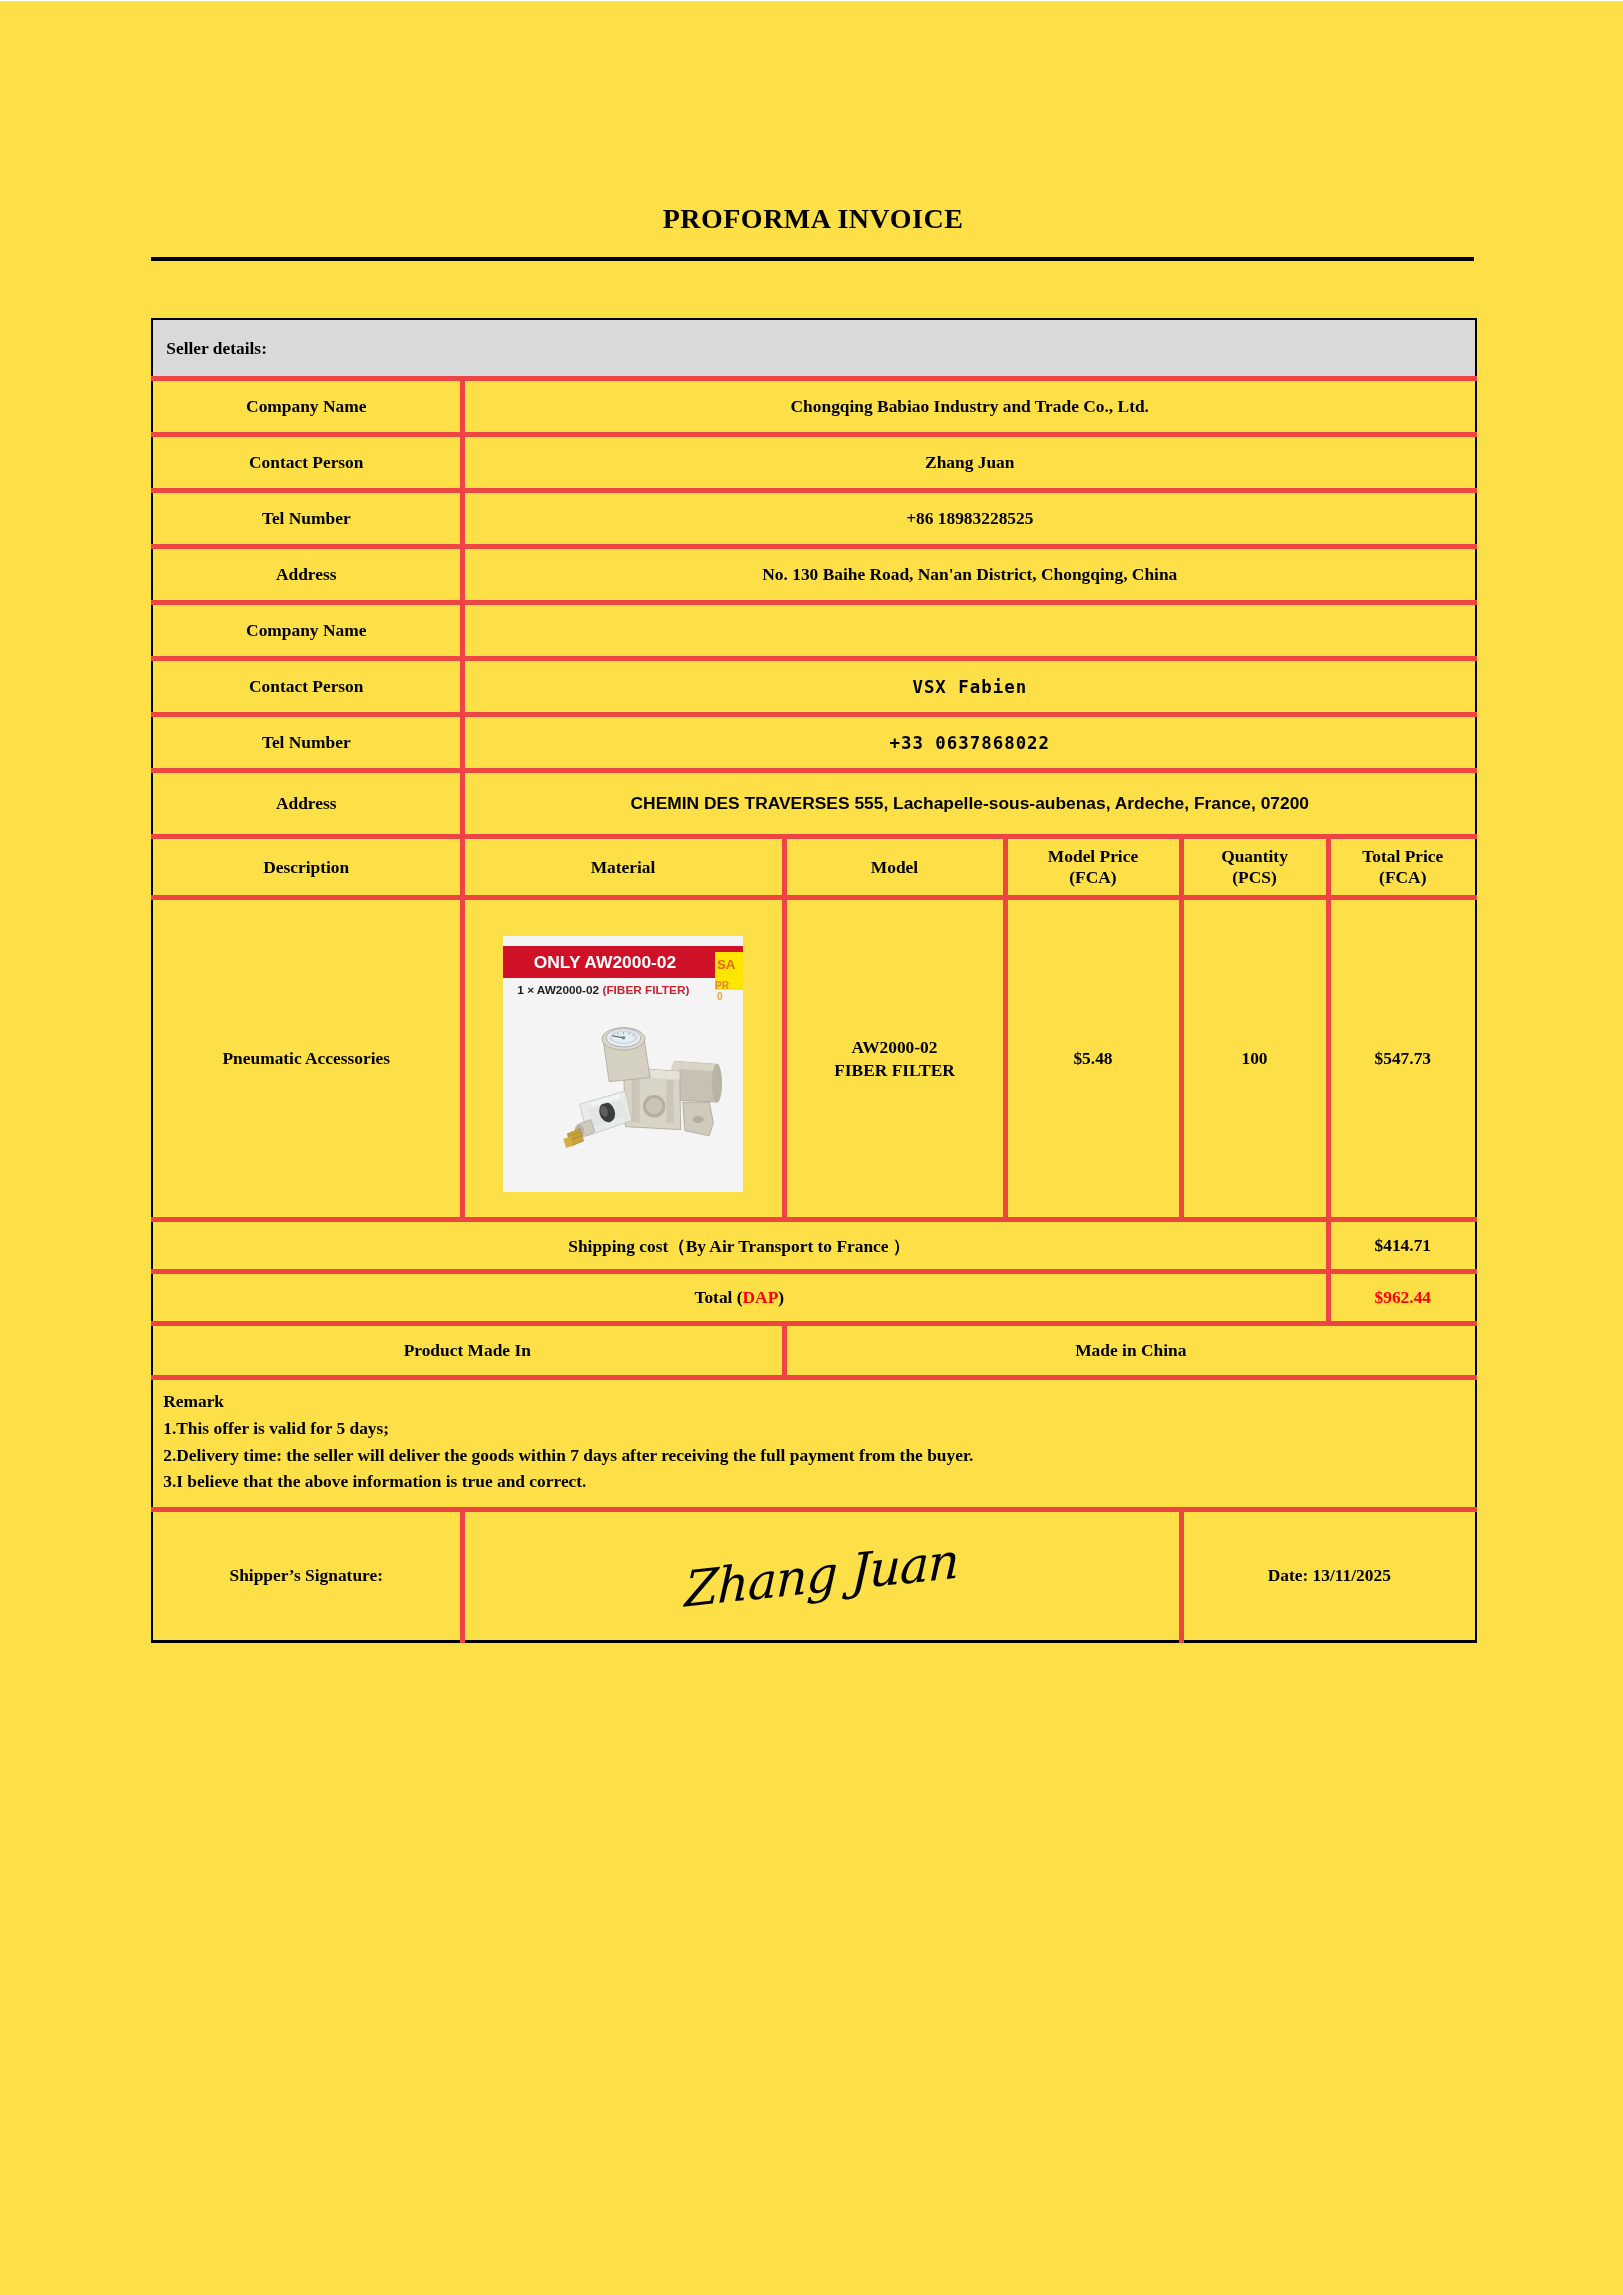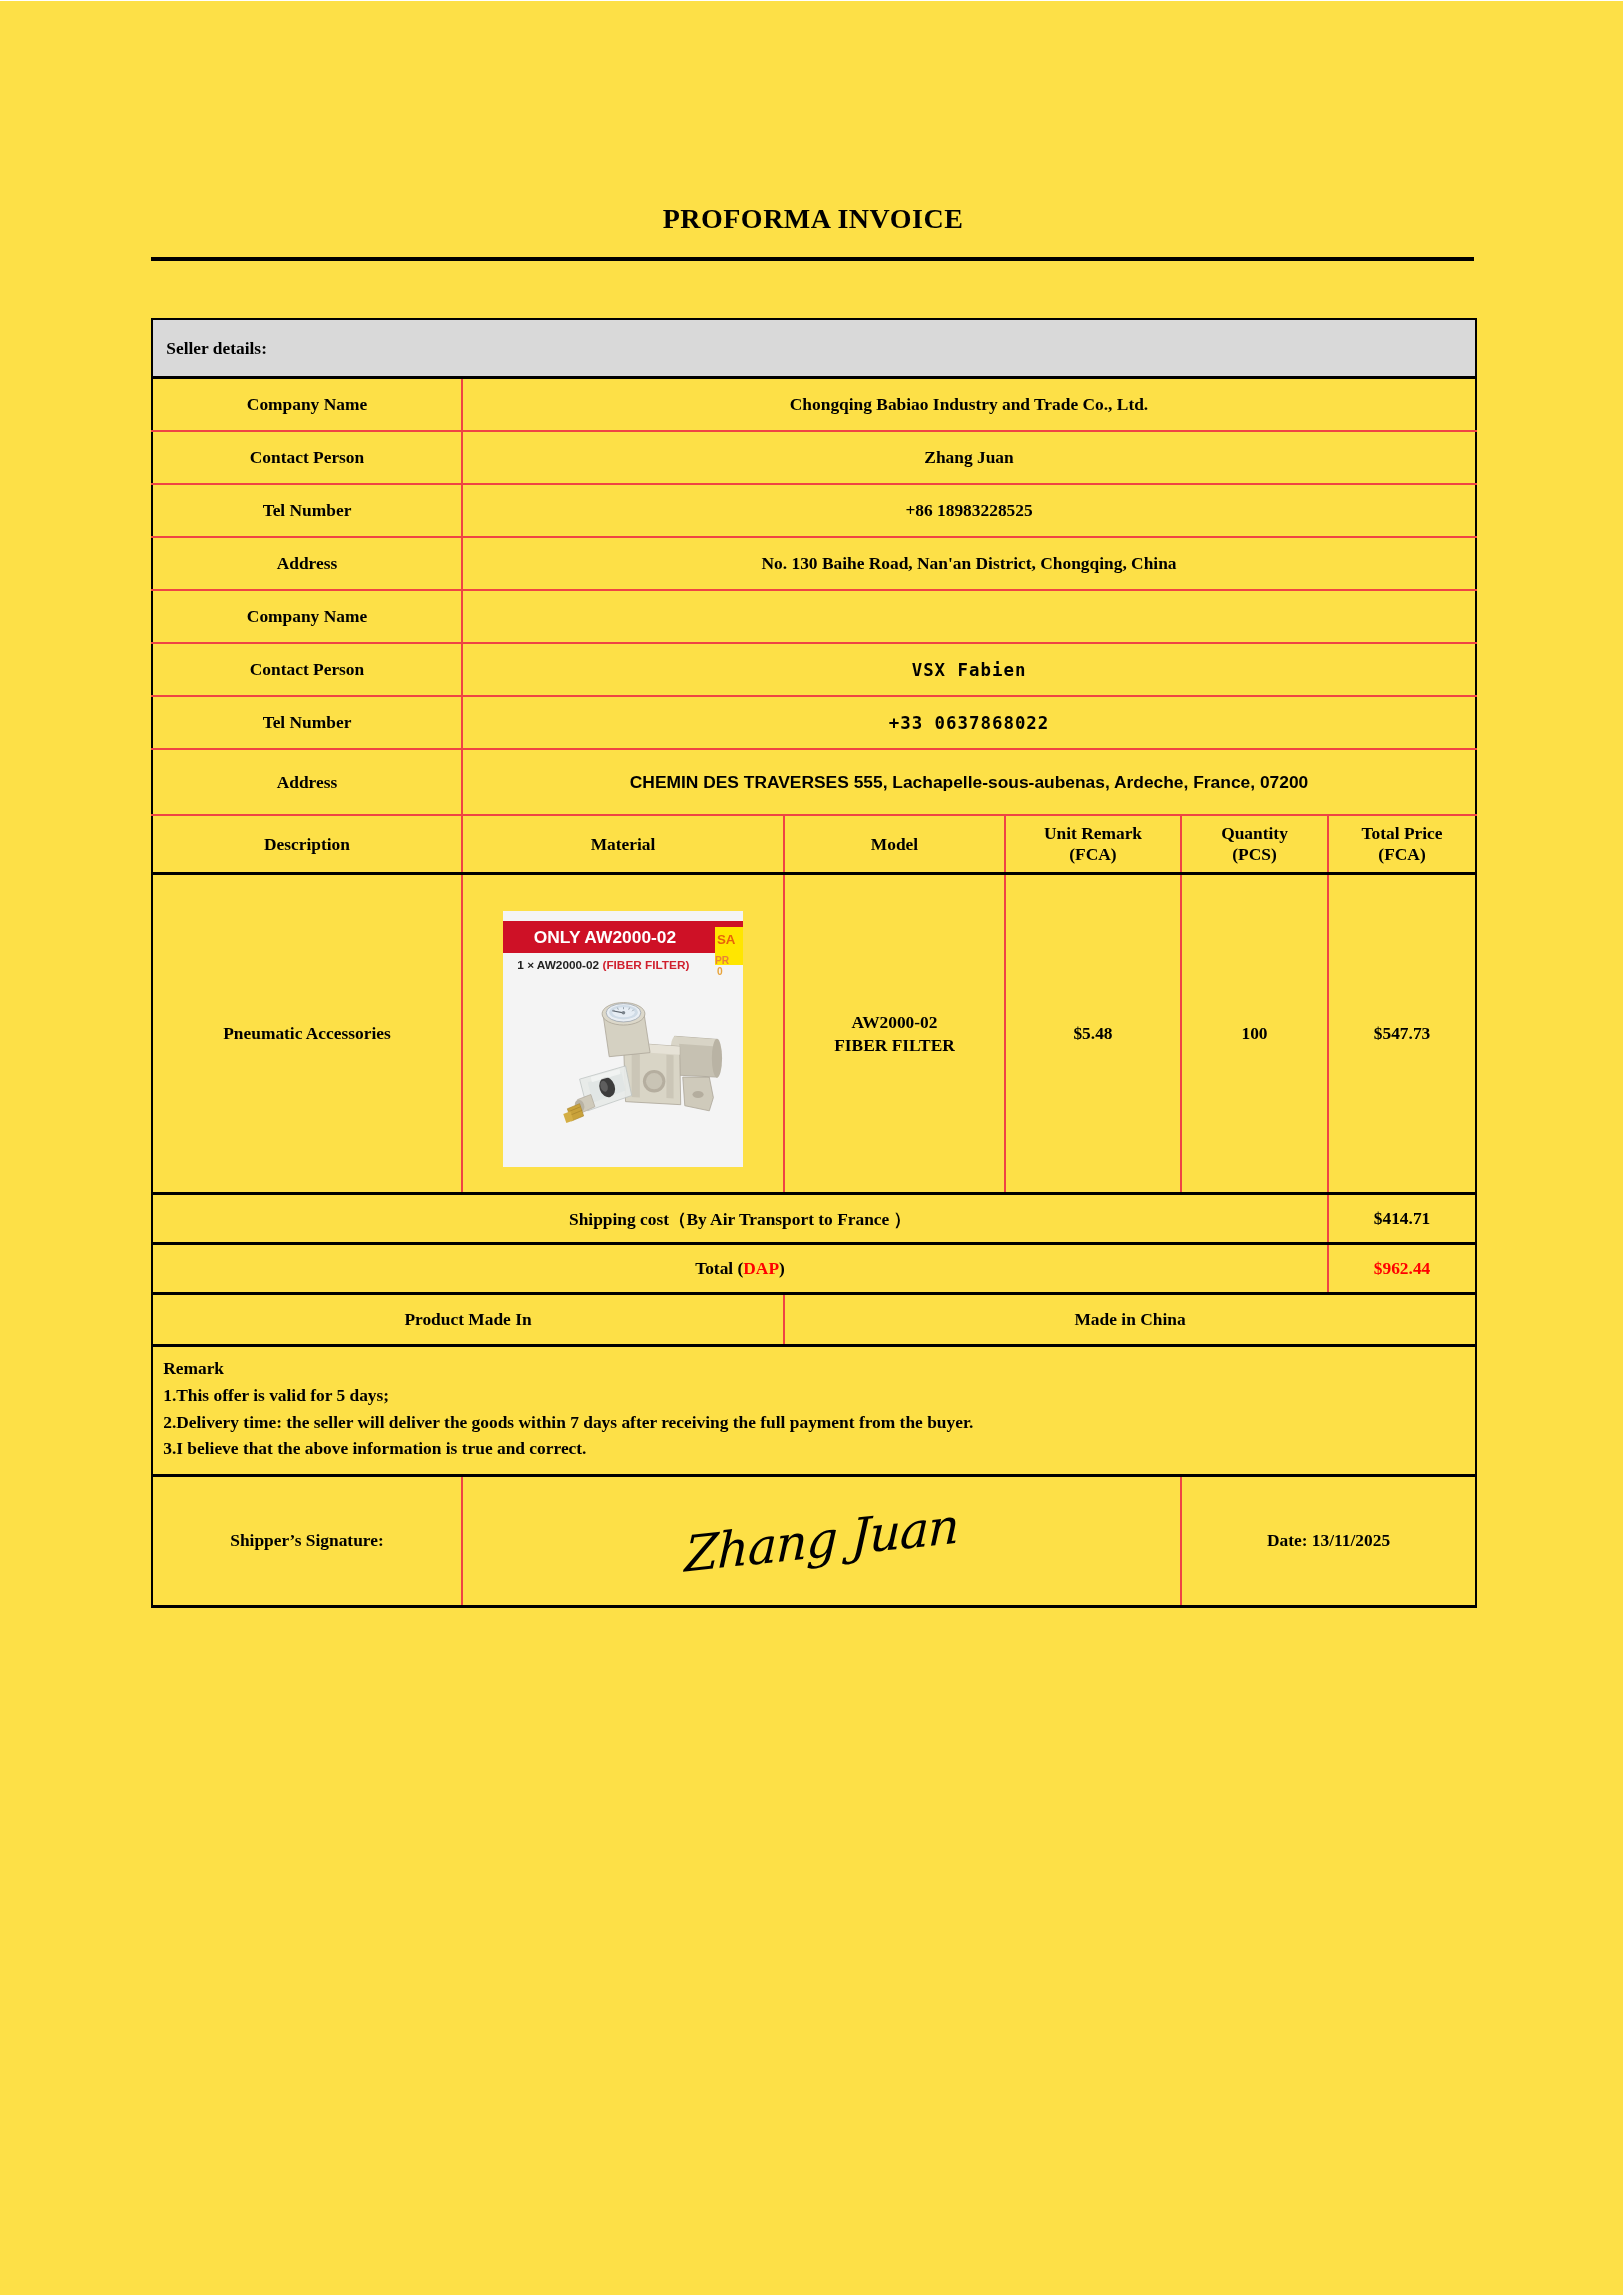--- a/index.html
+++ b/index.html
@@ -54,21 +54,21 @@
   
   .inv-table {
     position: absolute;
     left: 151px;
     top: 317px;
     width: 1324px;
     border-collapse: collapse;
     table-layout: fixed;
   }
   .inv-table td {
-    border: 2px solid #ef4444;
+    border: 5px solid #ef4444;
     padding: 0;
     vertical-align: middle;
     font-size: 17.4px;
   }
   .thick-top { border-top: 3.6px solid #000000 !important; }
   .thick-bottom { border-bottom: 3.6px solid #000000 !important; }
   .outer-l { border-left: 2px solid #000000 !important; }
   .outer-r { border-right: 2px solid #000000 !important; }
 
   .section-head {
@@ -318,21 +318,21 @@
       <tr class="addr-row">
         <td class="lbl outer-l">Address</td>
         <td class="val-sans outer-r" colspan="5">CHEMIN DES TRAVERSES 555, Lachapelle-sous-aubenas, Ardeche, France, 07200</td>
       </tr>
 
       <tr>
         <td class="colhead outer-l thick-bottom">Description</td>
         <td class="colhead thick-bottom">Material</td>
         <td class="colhead thick-bottom">Model</td>
         <td class="colhead thick-bottom">
-          <div>Unit Remark</div>
+          <div>Model Price</div>
           <div>(FCA)</div>
         </td>
         <td class="colhead thick-bottom">
           <div>Quantity</div>
           <div>(PCS)</div>
         </td>
         <td class="colhead outer-r thick-bottom">
           <div>Total Price</div>
           <div>(FCA)</div>
         </td>

